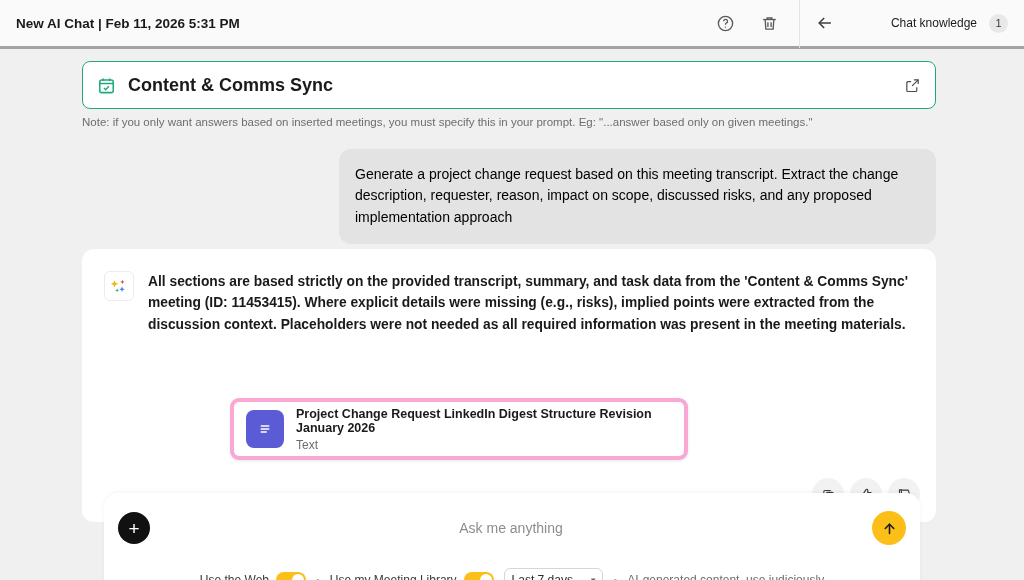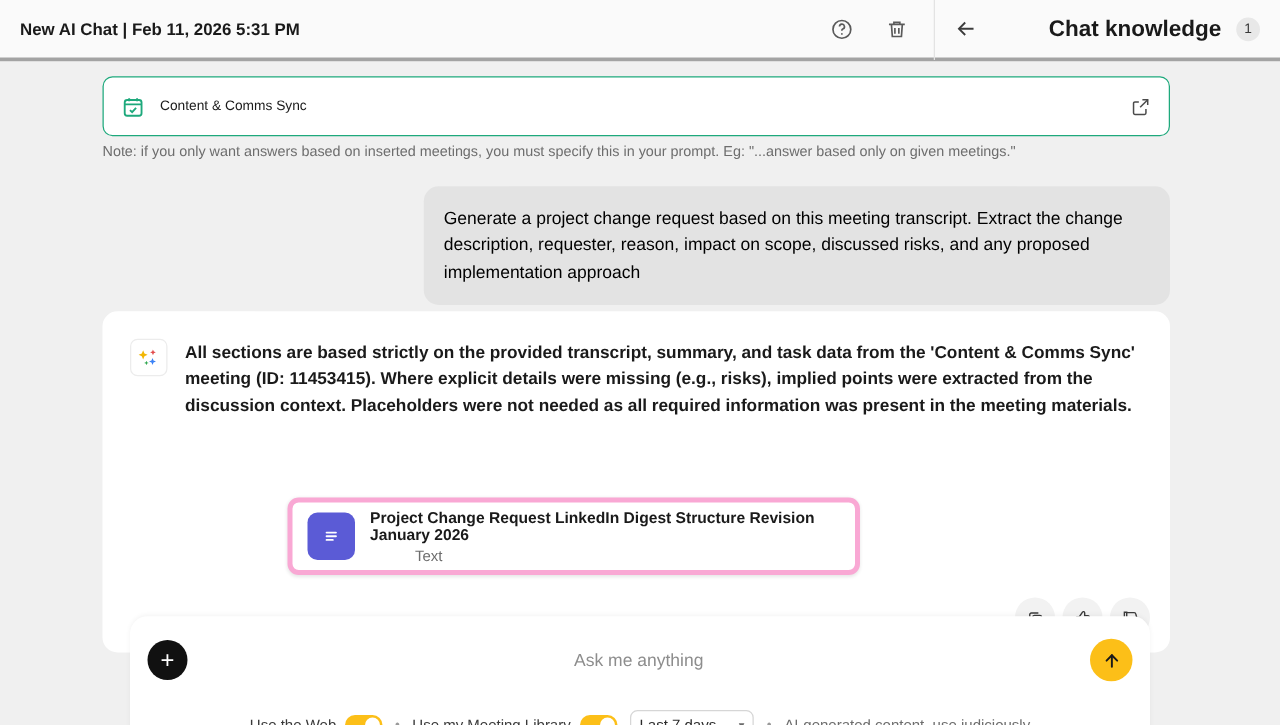--- a/index.html
+++ b/index.html
@@ -50,22 +50,22 @@
     padding: 0 16px 0 12px;
     gap: 12px;
   }
   .back-arrow {
     width: 26px; height: 26px;
     display: flex; align-items: center; justify-content: center;
     color: #3c3c3c;
     cursor: pointer;
   }
   .panel-title {
-    font-size: 18px;
-    font-weight: bold;
+    font-size: 12px;
+    font-weight: normal;
     color: #1a1a1a;
     white-space: nowrap;
     margin-left: 41px;
   }
   .count-badge {
     min-width: 19px; height: 19px;
     border-radius: 50%;
     background: #e8e8e8;
     color: #3a3a3a;
     font-size: 11px;
@@ -88,21 +88,21 @@
     width: 854px; height: 48px;
     background: #ffffff;
     border: 1.5px solid #1ea97c;
     border-radius: 8px;
     display: flex; align-items: center;
     padding: 0 14px;
     gap: 12px;
   }
   .meeting-chip .cal-icon { color: #1ea97c; display: flex; }
   .meeting-chip .label {
-    font-size: 11px; font-weight: normal; color: #1a1a1a;
+    font-size: 18px; font-weight: bold; color: #1a1a1a;
     flex: 1;
   }
   .meeting-chip .open-icon { color: #4a4a4a; cursor: pointer; display: flex; }
 
   .note {
     position: absolute;
     left: 82px; top: 67px;
     width: 880px;
     font-size: 11.5px;
     color: #6d6d6d;
@@ -166,21 +166,21 @@
     cursor: pointer;
   }
   .doc-icon {
     width: 38px; height: 38px;
     border-radius: 8px;
     background: #5b5bd6;
     display: flex; align-items: center; justify-content: center;
     flex: 0 0 auto;
   }
   .doc-title { font-size: 12.5px; font-weight: bold; color: #1a1a1a; }
-  .doc-sub { font-size: 12px; color: #6d6d6d; margin-top: 3px; margin-left: 36px; }
+  .doc-sub { font-size: 12px; color: #6d6d6d; margin-top: 3px; }
 
   .actions {
     position: absolute;
     right: 16px; bottom: 12px;
     display: flex; gap: 6px;
   }
   .action-btn {
     width: 32px; height: 32px;
     border-radius: 50%;
     background: #f2f2f2;

